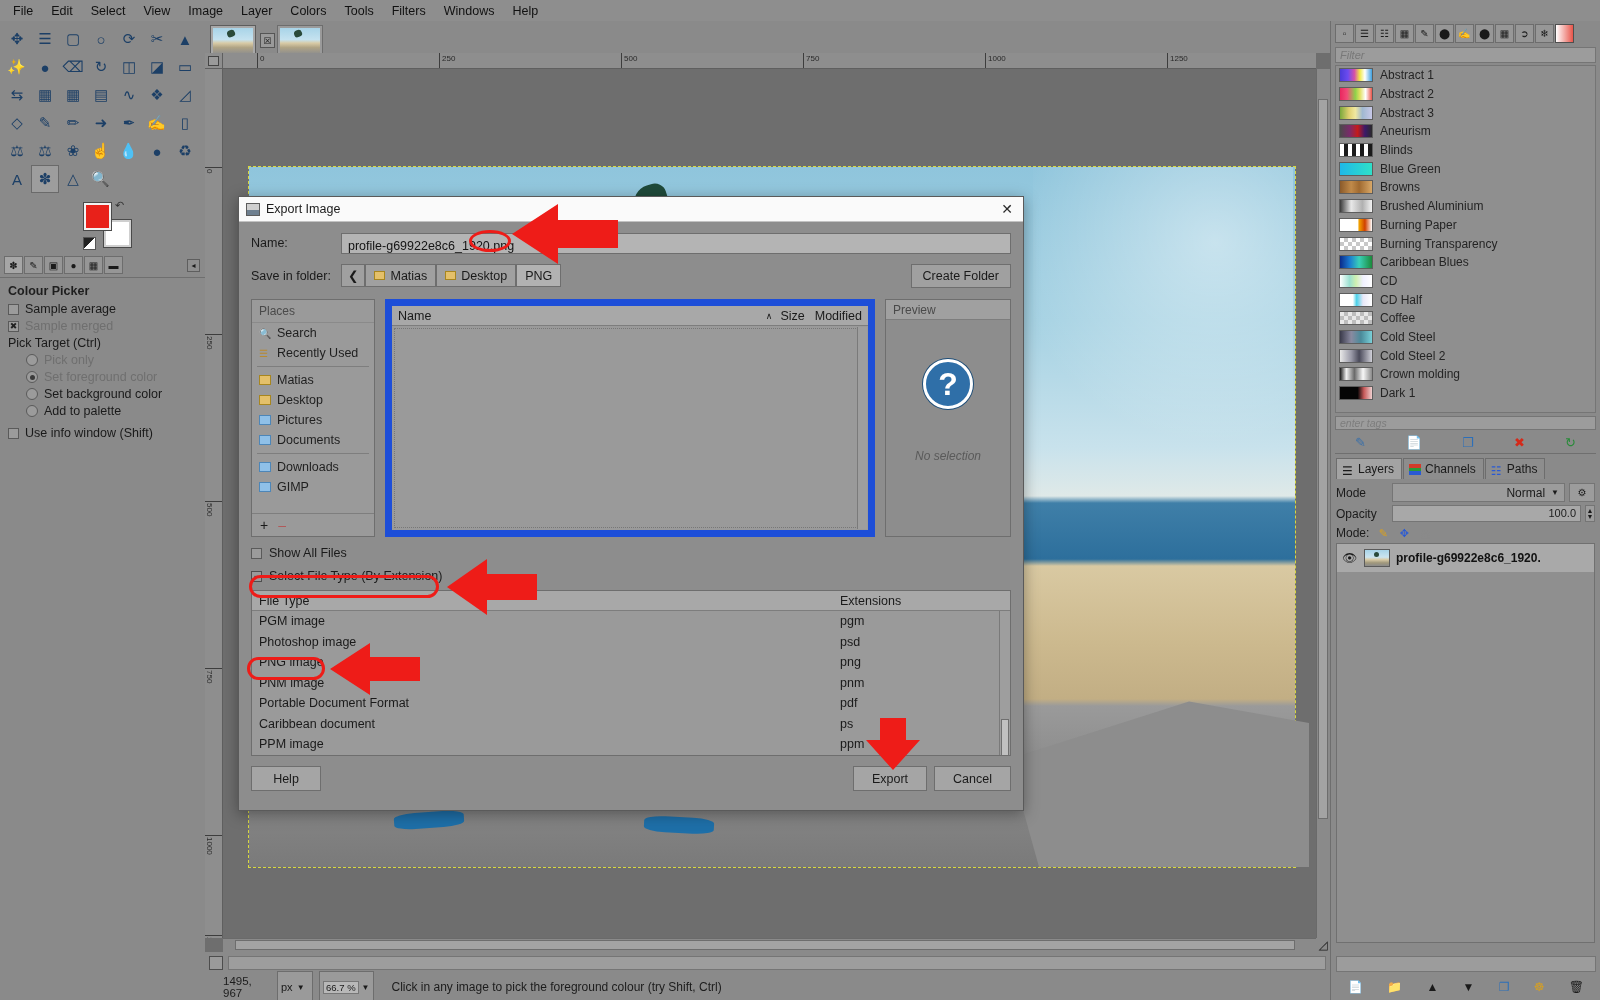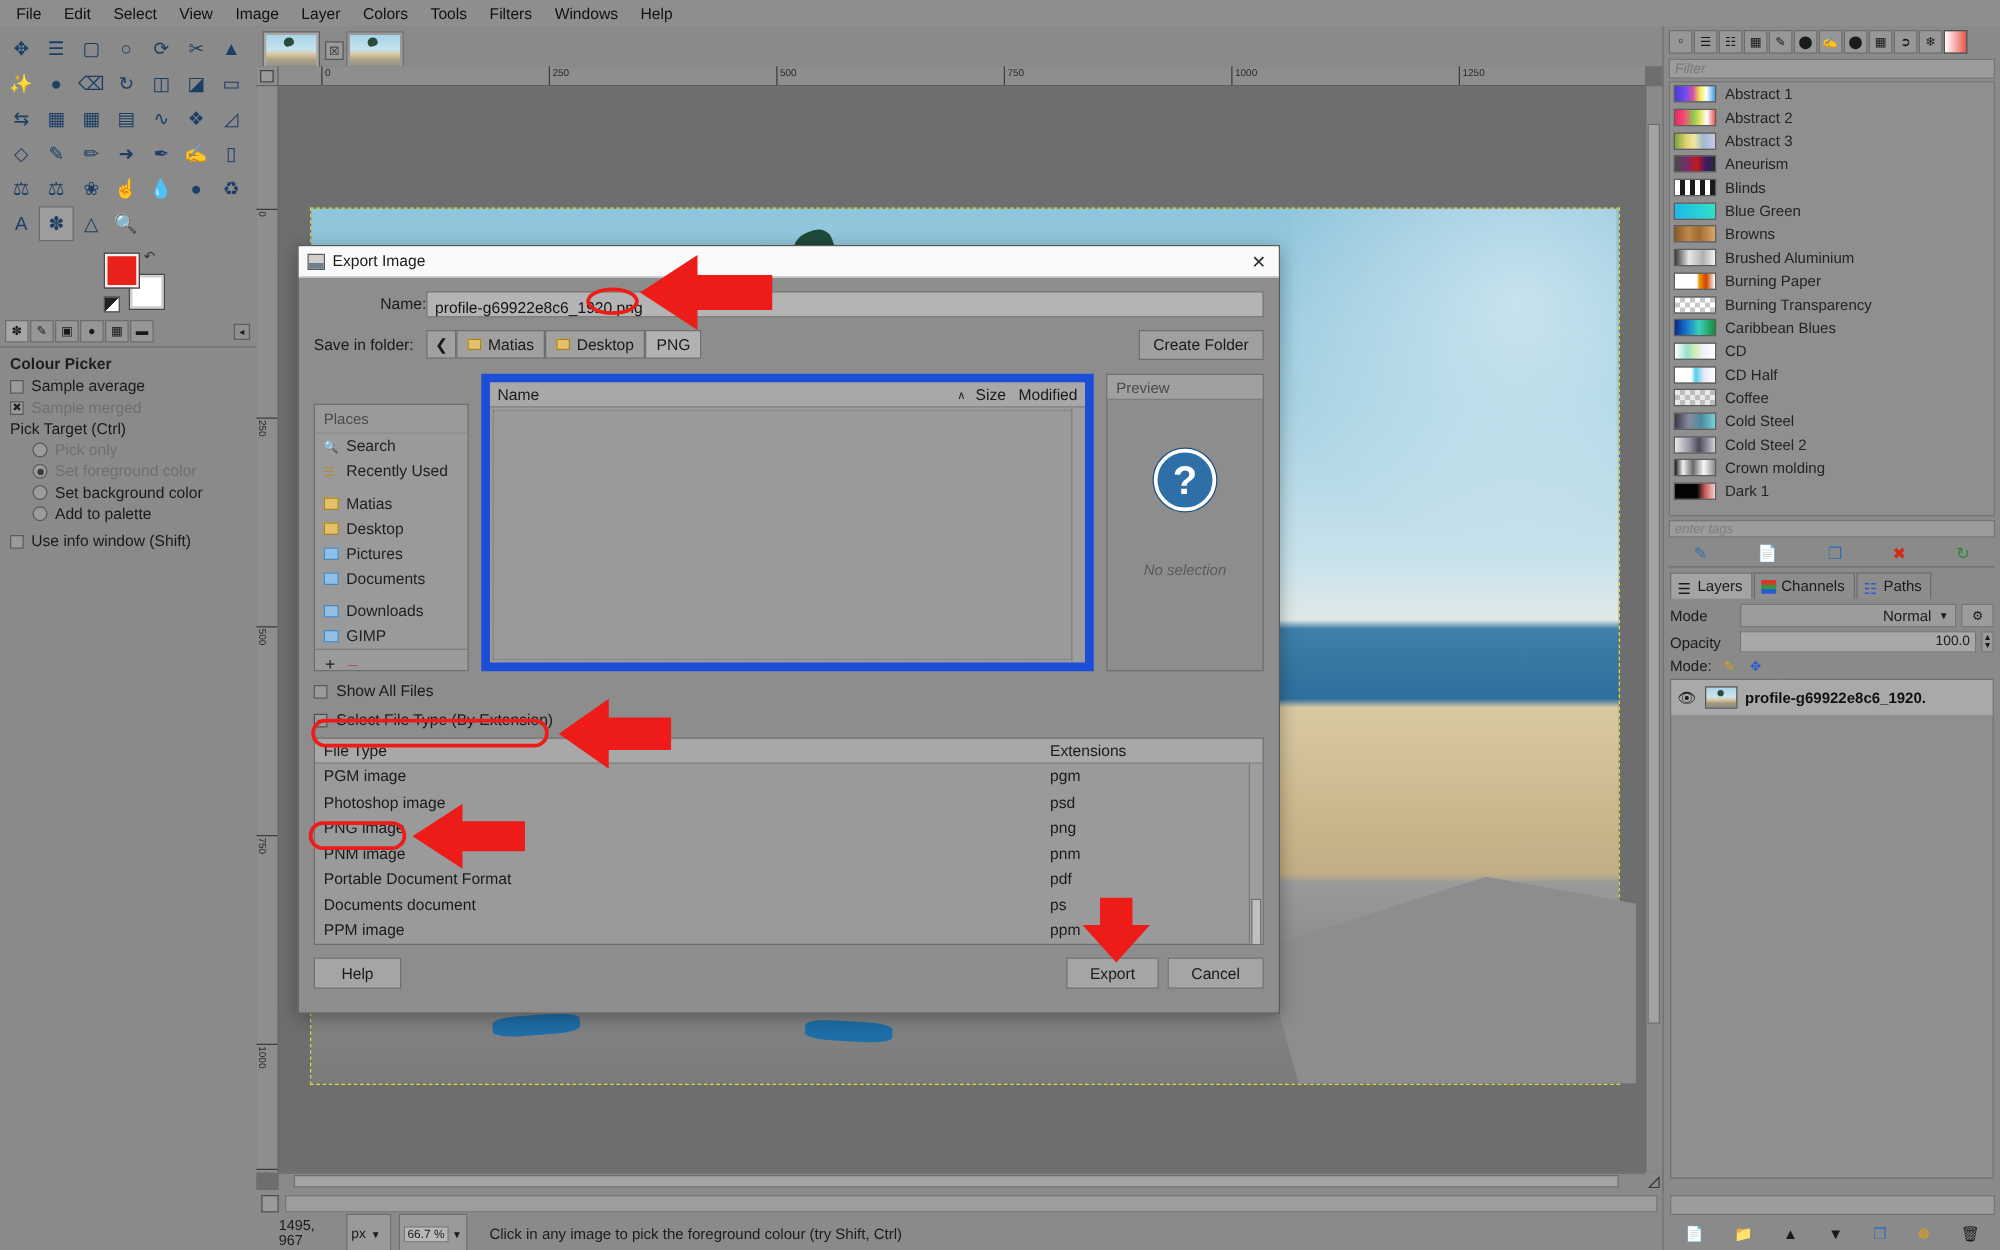--- a/index.html
+++ b/index.html
@@ -229,36 +229,36 @@
     height:25px; background:#fafafa; display:flex; align-items:center; padding:0 7px;
     border-bottom:1px solid #c2c2c2;
   }
   .dlg-title .ticon { width:14px;height:13px; margin-right:6px;
     background:linear-gradient(to bottom,#cfcfcf 0 55%, #6e7f8f 55% 100%); border:1px solid #5c5c5c; }
   .dlg-title .ttext { font-size:12.5px; color:#1b1b1b; }
   .dlg-title .tclose { margin-left:auto; font-size:14px; color:#2a2a2a; padding:0 3px; }
 
   .dlg-body { padding:10px 12px 0 12px; }
   .namerow { display:flex; align-items:center; gap:0; height:22px; }
-  .namerow .lab { width:90px; font-size:12.5px;text-align:right; }
+  .namerow .lab { width:90px; font-size:12.5px; }
   .nameinput { flex:1; height:21px; background:#b4b4b4; border:1px solid #6e6e6e;
     display:flex; align-items:flex-end; padding:0 6px; font-size:12.5px; color:#141414; }
 
   .folderrow { display:flex; align-items:center; gap:0; height:25px; margin-top:9px; }
   .folderrow .lab { width:90px; font-size:12.5px; }
   .pbtn { height:23px; border:1px solid #6e6e6e; background:#a0a0a0;
     display:flex; align-items:center; gap:5px; padding:0 8px; font-size:12.5px; }
   .pbtn.arrow { padding:0 6px; }
   .pbtn.cur { background:#b2b2b2; }
   .folderico { width:11px;height:9px; background:#e4c06a; border:1px solid #a8861f; }
   .createfolder { margin-left:auto; height:24px; border:1px solid #6e6e6e; background:#a0a0a0;
     display:flex;align-items:center;padding:0 11px; font-size:12.5px; }
 
   .browser { display:flex; gap:10px; margin-top:11px; height:238px; }
-  .places { width:124px; background:#9a9a9a; border:1px solid #6e6e6e; display:flex; flex-direction:column;margin-top:24px; }
+  .places { width:124px; background:#9a9a9a; border:1px solid #6e6e6e; display:flex; flex-direction:column; }
   .places-hd { padding:4px 7px; font-size:12px; color:#4a4a4a; border-bottom:1px solid #8a8a8a;}
   .place { display:flex; align-items:center; gap:6px; padding:3px 7px; font-size:12.5px; color:#1f1f1f; }
   .place .pico { width:12px;height:10px; flex:0 0 auto; }
   .pico.fold-y { background:#e4c06a; border:1px solid #a8861f; }
   .pico.fold-b { background:#8fc0e8; border:1px solid #4d86b8; }
   .places-sep { height:1px; background:#7e7e7e; margin:3px 5px; }
   .places-foot { margin-top:auto; border-top:1px solid #7e7e7e; display:flex; align-items:center; gap:10px; padding:3px 8px; font-size:14px;}
 
   .filelist { flex:1; background:#9a9a9a; border:7px solid #1d4ed8; display:flex; flex-direction:column; position:relative; }
   .fl-head { display:flex; align-items:center; height:20px; background:#a8a8a8; border-bottom:1px solid #7d7d7d;
@@ -812,21 +812,21 @@
         </div>
         <div class="ftrow">
           <span class="t1">PNM image</span>
           <span class="t2">pnm</span>
         </div>
         <div class="ftrow">
           <span class="t1">Portable Document Format</span>
           <span class="t2">pdf</span>
         </div>
         <div class="ftrow">
-          <span class="t1">Documents document</span>
+          <span class="t1">Caribbean document</span>
           <span class="t2">ps</span>
         </div>
         <div class="ftrow">
           <span class="t1">PPM image</span>
           <span class="t2">ppm</span>
         </div>
         <div class="ft-sb">
             <div class="th"></div>
           </div>
       </div>

